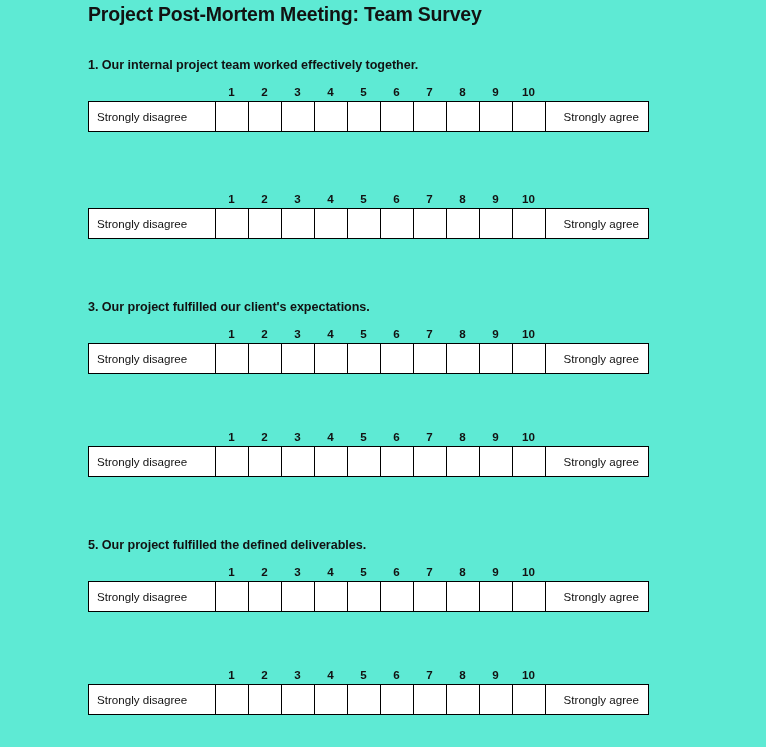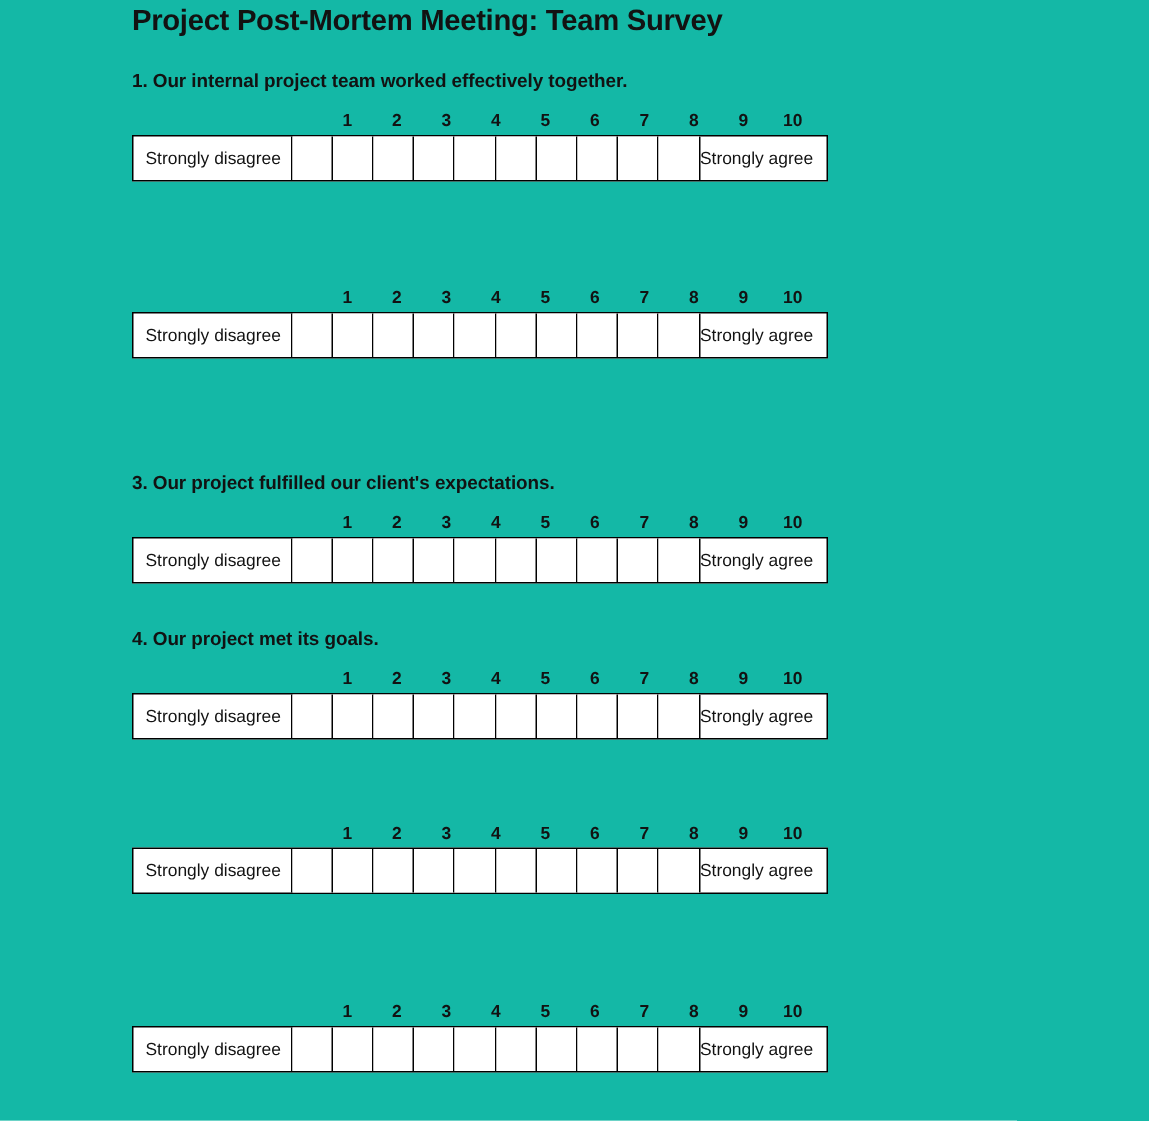--- a/index.html
+++ b/index.html
@@ -12,21 +12,21 @@
     height: 747px;
     font-family: "Liberation Sans", sans-serif;
     color: #121212;
     overflow: hidden;
     position: relative;
   }
   .page {
     position: relative;
     width: 766px;
     height: 747px;
-    background: #14b8a6;
+    background: #5eead4;
   }
   .page-title {
     position: absolute;
     left: 88px;
     top: 3px;
     font-size: 19.5px;
     font-weight: bold;
     letter-spacing: -0.2px;
     color: #121212;
     white-space: nowrap;
@@ -55,21 +55,21 @@
     top: 0;
     width: 33px;
     text-align: center;
     font-size: 11.6px;
     font-weight: bold;
     color: #121212;
     line-height: 17px;
   }
   .scale-table {
     display: flex;
-    width: 464px;
+    width: 561px;
     height: 31px;
     border: 1.5px solid #000000;
     box-sizing: border-box;
     background: #ffffff;
     margin-top: 1px;
   }
   .cell-disagree {
     width: 127px;
     box-sizing: border-box;
     border-right: 1.5px solid #000000;
@@ -100,21 +100,21 @@
   }
 </style>
 </head>
 <body>
 
 <div class="page">
 
   <div class="page-title">Project Post-Mortem Meeting: Team Survey</div>
 
   <div id="questions-container">
-      <div class="question-block" style="top: 46px;">
+      <div class="question-block" style="top: 57px;">
         <div class="question-text">1. Our internal project team worked effectively together.</div>
         <div class="scale-numbers">
           <span class="num" style="left: 127px;">1</span>
           <span class="num" style="left: 160px;">2</span>
           <span class="num" style="left: 193px;">3</span>
           <span class="num" style="left: 226px;">4</span>
           <span class="num" style="left: 259px;">5</span>
           <span class="num" style="left: 292px;">6</span>
           <span class="num" style="left: 325px;">7</span>
           <span class="num" style="left: 358px;">8</span>
@@ -157,21 +157,21 @@
           <div class="cell-box"></div>
           <div class="cell-box"></div>
           <div class="cell-box"></div>
           <div class="cell-box"></div>
           <div class="cell-box"></div>
           <div class="cell-box"></div>
           <div class="cell-box"></div>
           <div class="cell-agree">Strongly agree</div>
         </div>
       </div>
-      <div class="question-block" style="top: 299px; margin-top: 15px;">
+      <div class="question-block" style="top: 299px;">
         <div class="question-text">3. Our project fulfilled our client's expectations.</div>
         <div class="scale-numbers">
           <span class="num" style="left: 127px;">1</span>
           <span class="num" style="left: 160px;">2</span>
           <span class="num" style="left: 193px;">3</span>
           <span class="num" style="left: 226px;">4</span>
           <span class="num" style="left: 259px;">5</span>
           <span class="num" style="left: 292px;">6</span>
           <span class="num" style="left: 325px;">7</span>
           <span class="num" style="left: 358px;">8</span>
@@ -187,21 +187,20 @@
           <div class="cell-box"></div>
           <div class="cell-box"></div>
           <div class="cell-box"></div>
           <div class="cell-box"></div>
           <div class="cell-box"></div>
           <div class="cell-box"></div>
           <div class="cell-agree">Strongly agree</div>
         </div>
       </div>
       <div class="question-block" style="top: 418px;">
-        <div class="question-text">4. Our project met its goals.</div>
         <div class="scale-numbers">
           <span class="num" style="left: 127px;">1</span>
           <span class="num" style="left: 160px;">2</span>
           <span class="num" style="left: 193px;">3</span>
           <span class="num" style="left: 226px;">4</span>
           <span class="num" style="left: 259px;">5</span>
           <span class="num" style="left: 292px;">6</span>
           <span class="num" style="left: 325px;">7</span>
           <span class="num" style="left: 358px;">8</span>
           <span class="num" style="left: 391px;">9</span>
@@ -216,20 +215,21 @@
           <div class="cell-box"></div>
           <div class="cell-box"></div>
           <div class="cell-box"></div>
           <div class="cell-box"></div>
           <div class="cell-box"></div>
           <div class="cell-box"></div>
           <div class="cell-agree">Strongly agree</div>
         </div>
       </div>
       <div class="question-block" style="top: 537px;">
+        <div class="question-text">5. Our project fulfilled the defined deliverables.</div>
         <div class="scale-numbers">
           <span class="num" style="left: 127px;">1</span>
           <span class="num" style="left: 160px;">2</span>
           <span class="num" style="left: 193px;">3</span>
           <span class="num" style="left: 226px;">4</span>
           <span class="num" style="left: 259px;">5</span>
           <span class="num" style="left: 292px;">6</span>
           <span class="num" style="left: 325px;">7</span>
           <span class="num" style="left: 358px;">8</span>
           <span class="num" style="left: 391px;">9</span>

